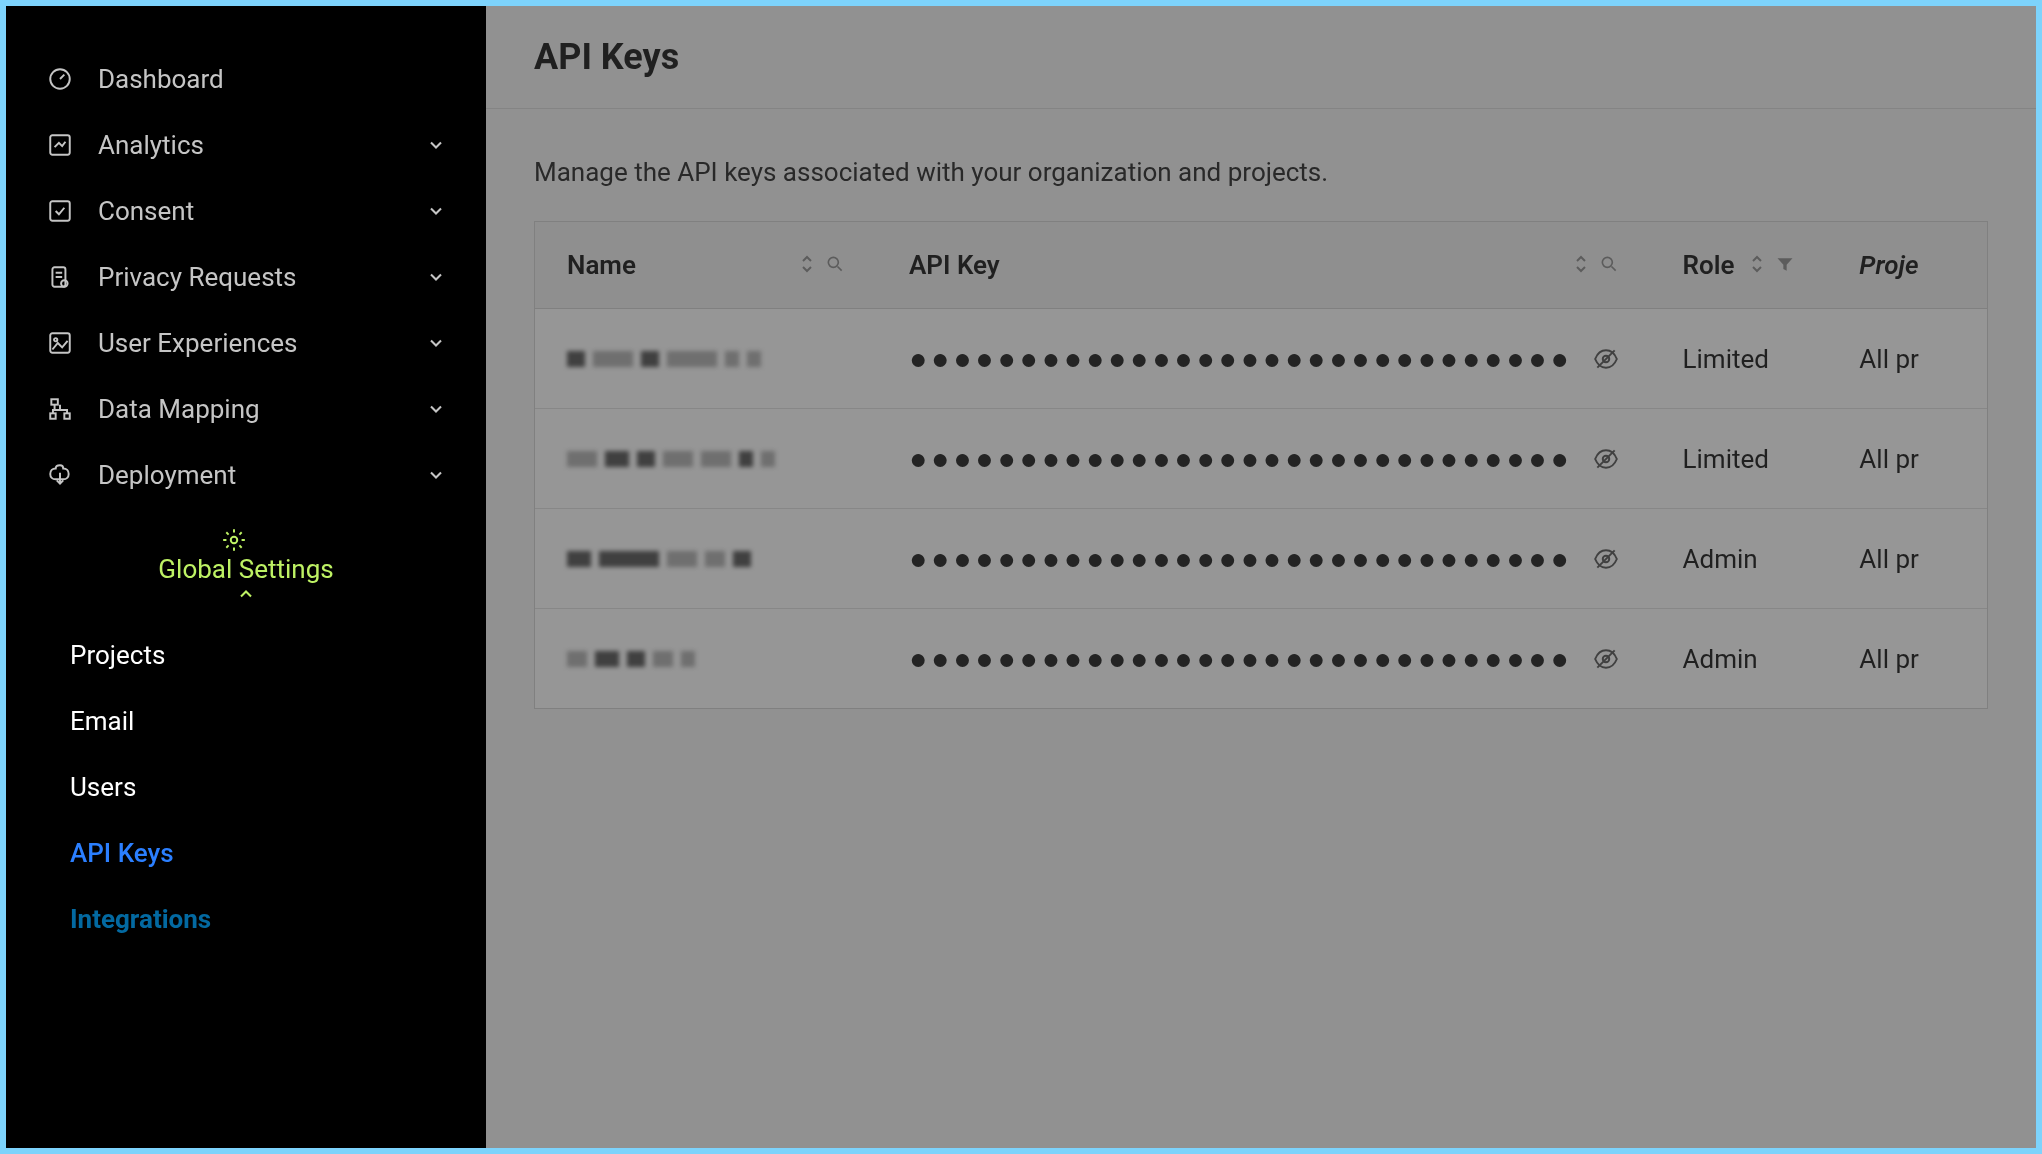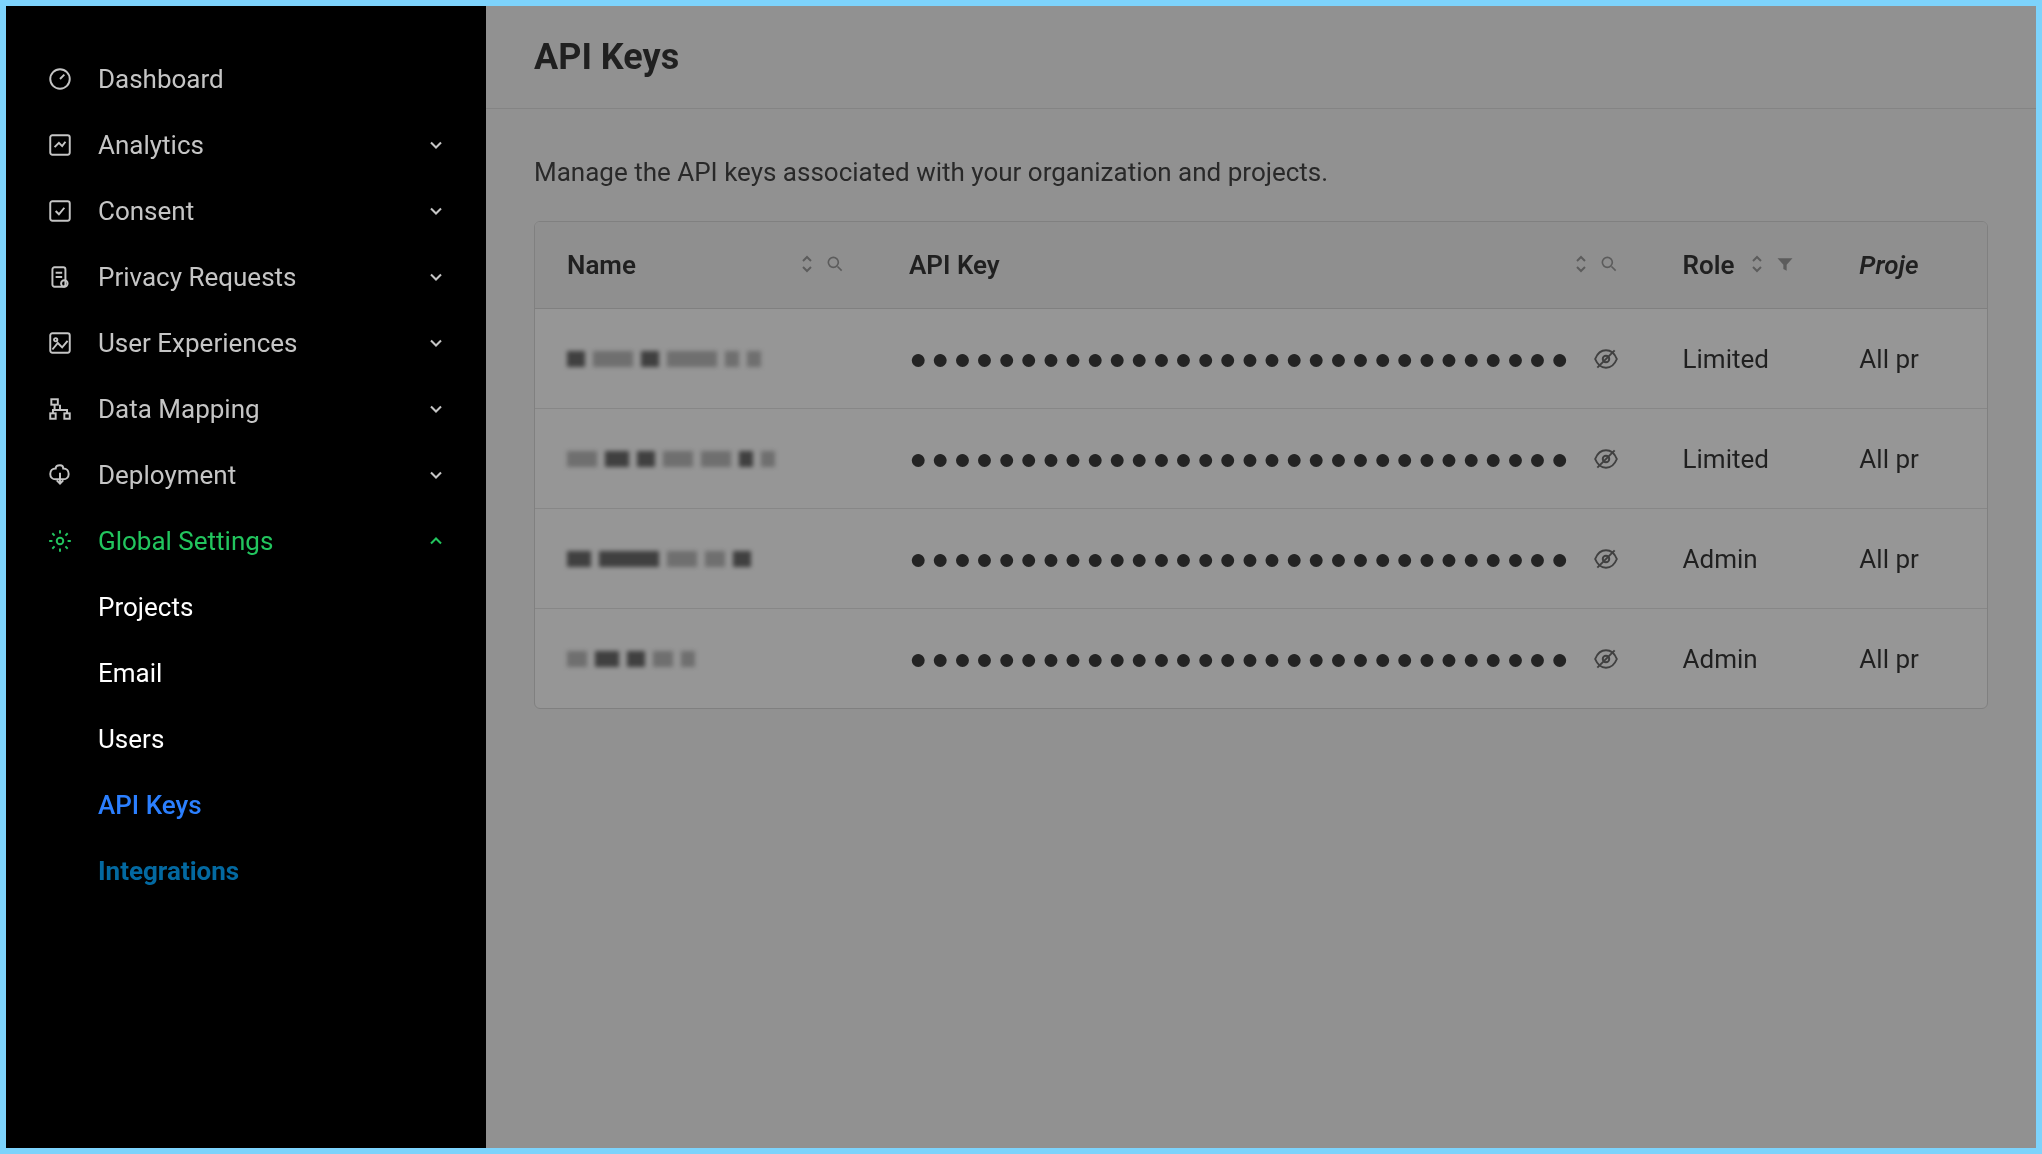--- a/index.html
+++ b/index.html
@@ -31,21 +31,22 @@
     .nav-item {
       display: flex;
       align-items: center;
       padding: 18px 40px;
       color: #c5c5c5;
       font-size: 26px;
       cursor: pointer;
       position: relative;
     }
     .nav-item.active {
-      color: #22c55e;
+      color: #bef264;
+      flex-direction: column;
     }
     .nav-item .icon {
       width: 28px;
       height: 28px;
       margin-right: 24px;
       flex-shrink: 0;
       display: flex;
       align-items: center;
       justify-content: center;
     }
@@ -57,21 +58,21 @@
       flex: 1;
     }
     .nav-item .chevron {
       width: 20px;
       height: 20px;
       display: flex;
       align-items: center;
       justify-content: center;
     }
     .sub-nav {
-      padding-left: 92px;
+      padding-left: 64px;
     }
     .sub-nav-item {
       padding: 18px 40px 18px 0;
       color: #ffffff;
       font-size: 26px;
       cursor: pointer;
     }
     .sub-nav-item.active {
       color: #2b7fff;
       font-weight: 500;
@@ -105,21 +106,21 @@
     .content {
       padding: 48px;
     }
     .description {
       font-size: 26px;
       color: #2a2a2a;
       margin-bottom: 34px;
     }
     .table-wrap {
       border: 1px solid #c8c8c8;
-      border-radius: 6px;
+      border-radius: 0;
       overflow: hidden;
       background: #f0f0f0;
     }
     table {
       width: 100%;
       border-collapse: collapse;
     }
     thead th {
       text-align: left;
       padding: 28px 32px;

